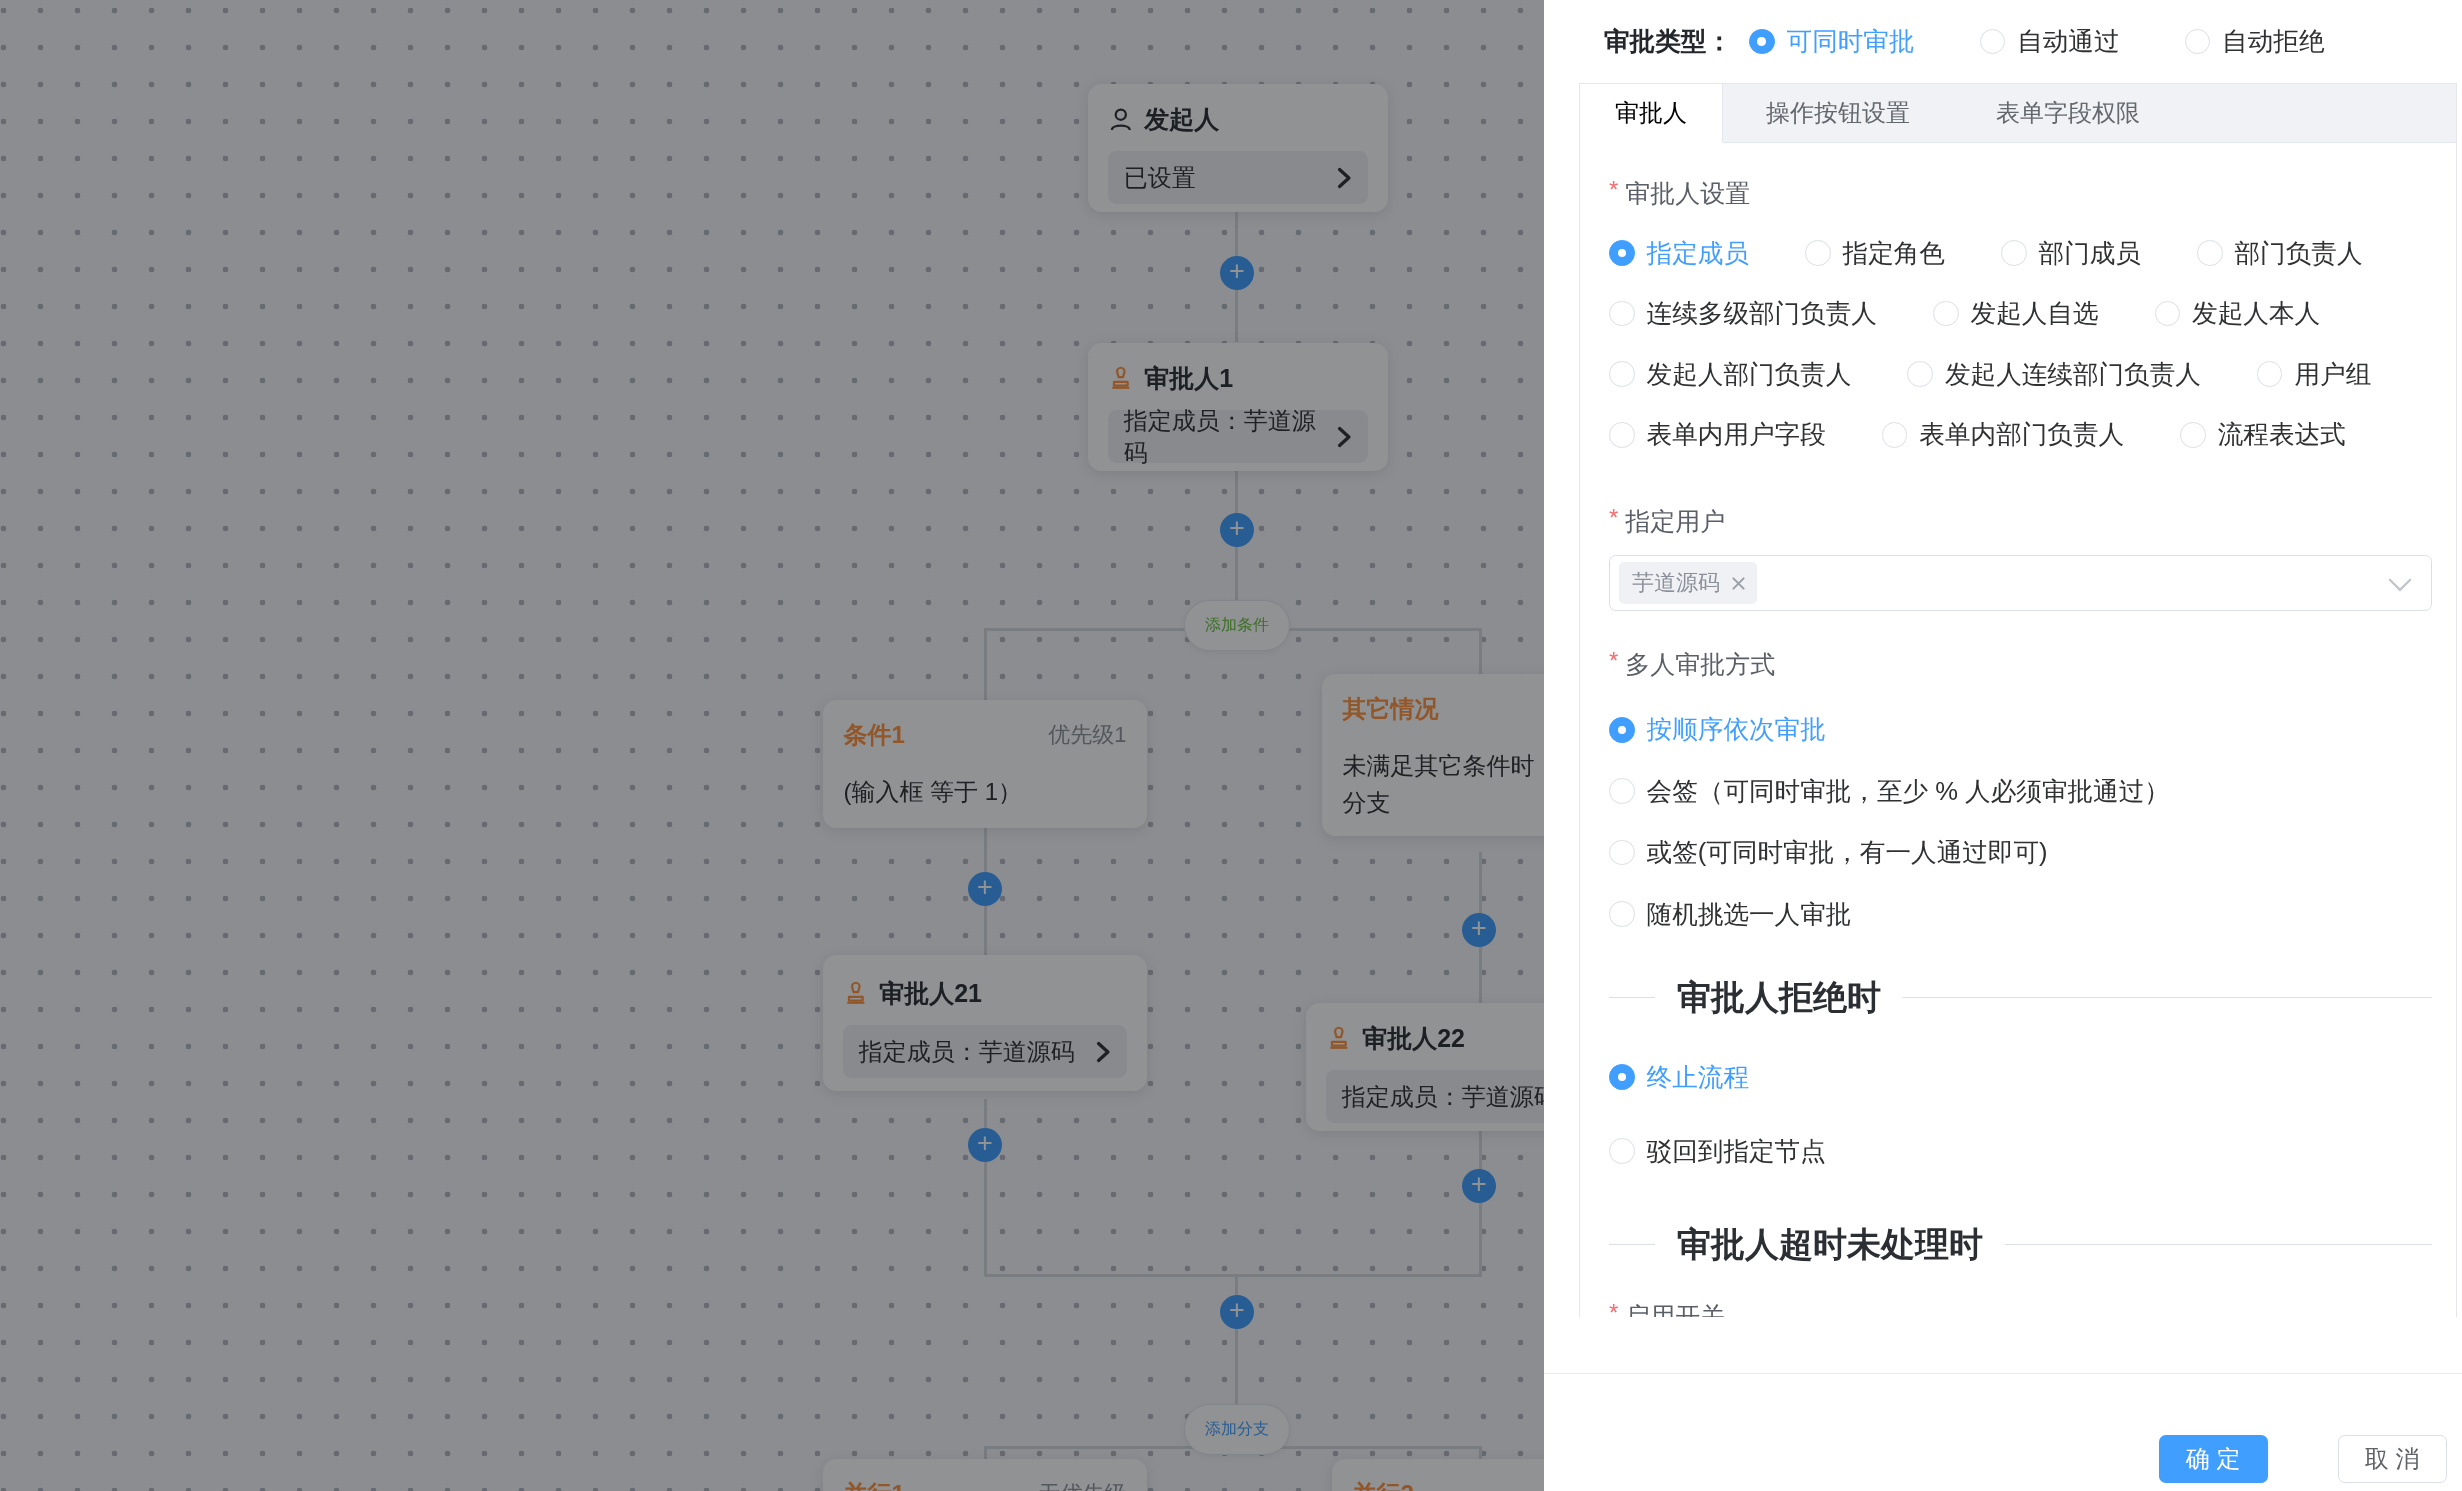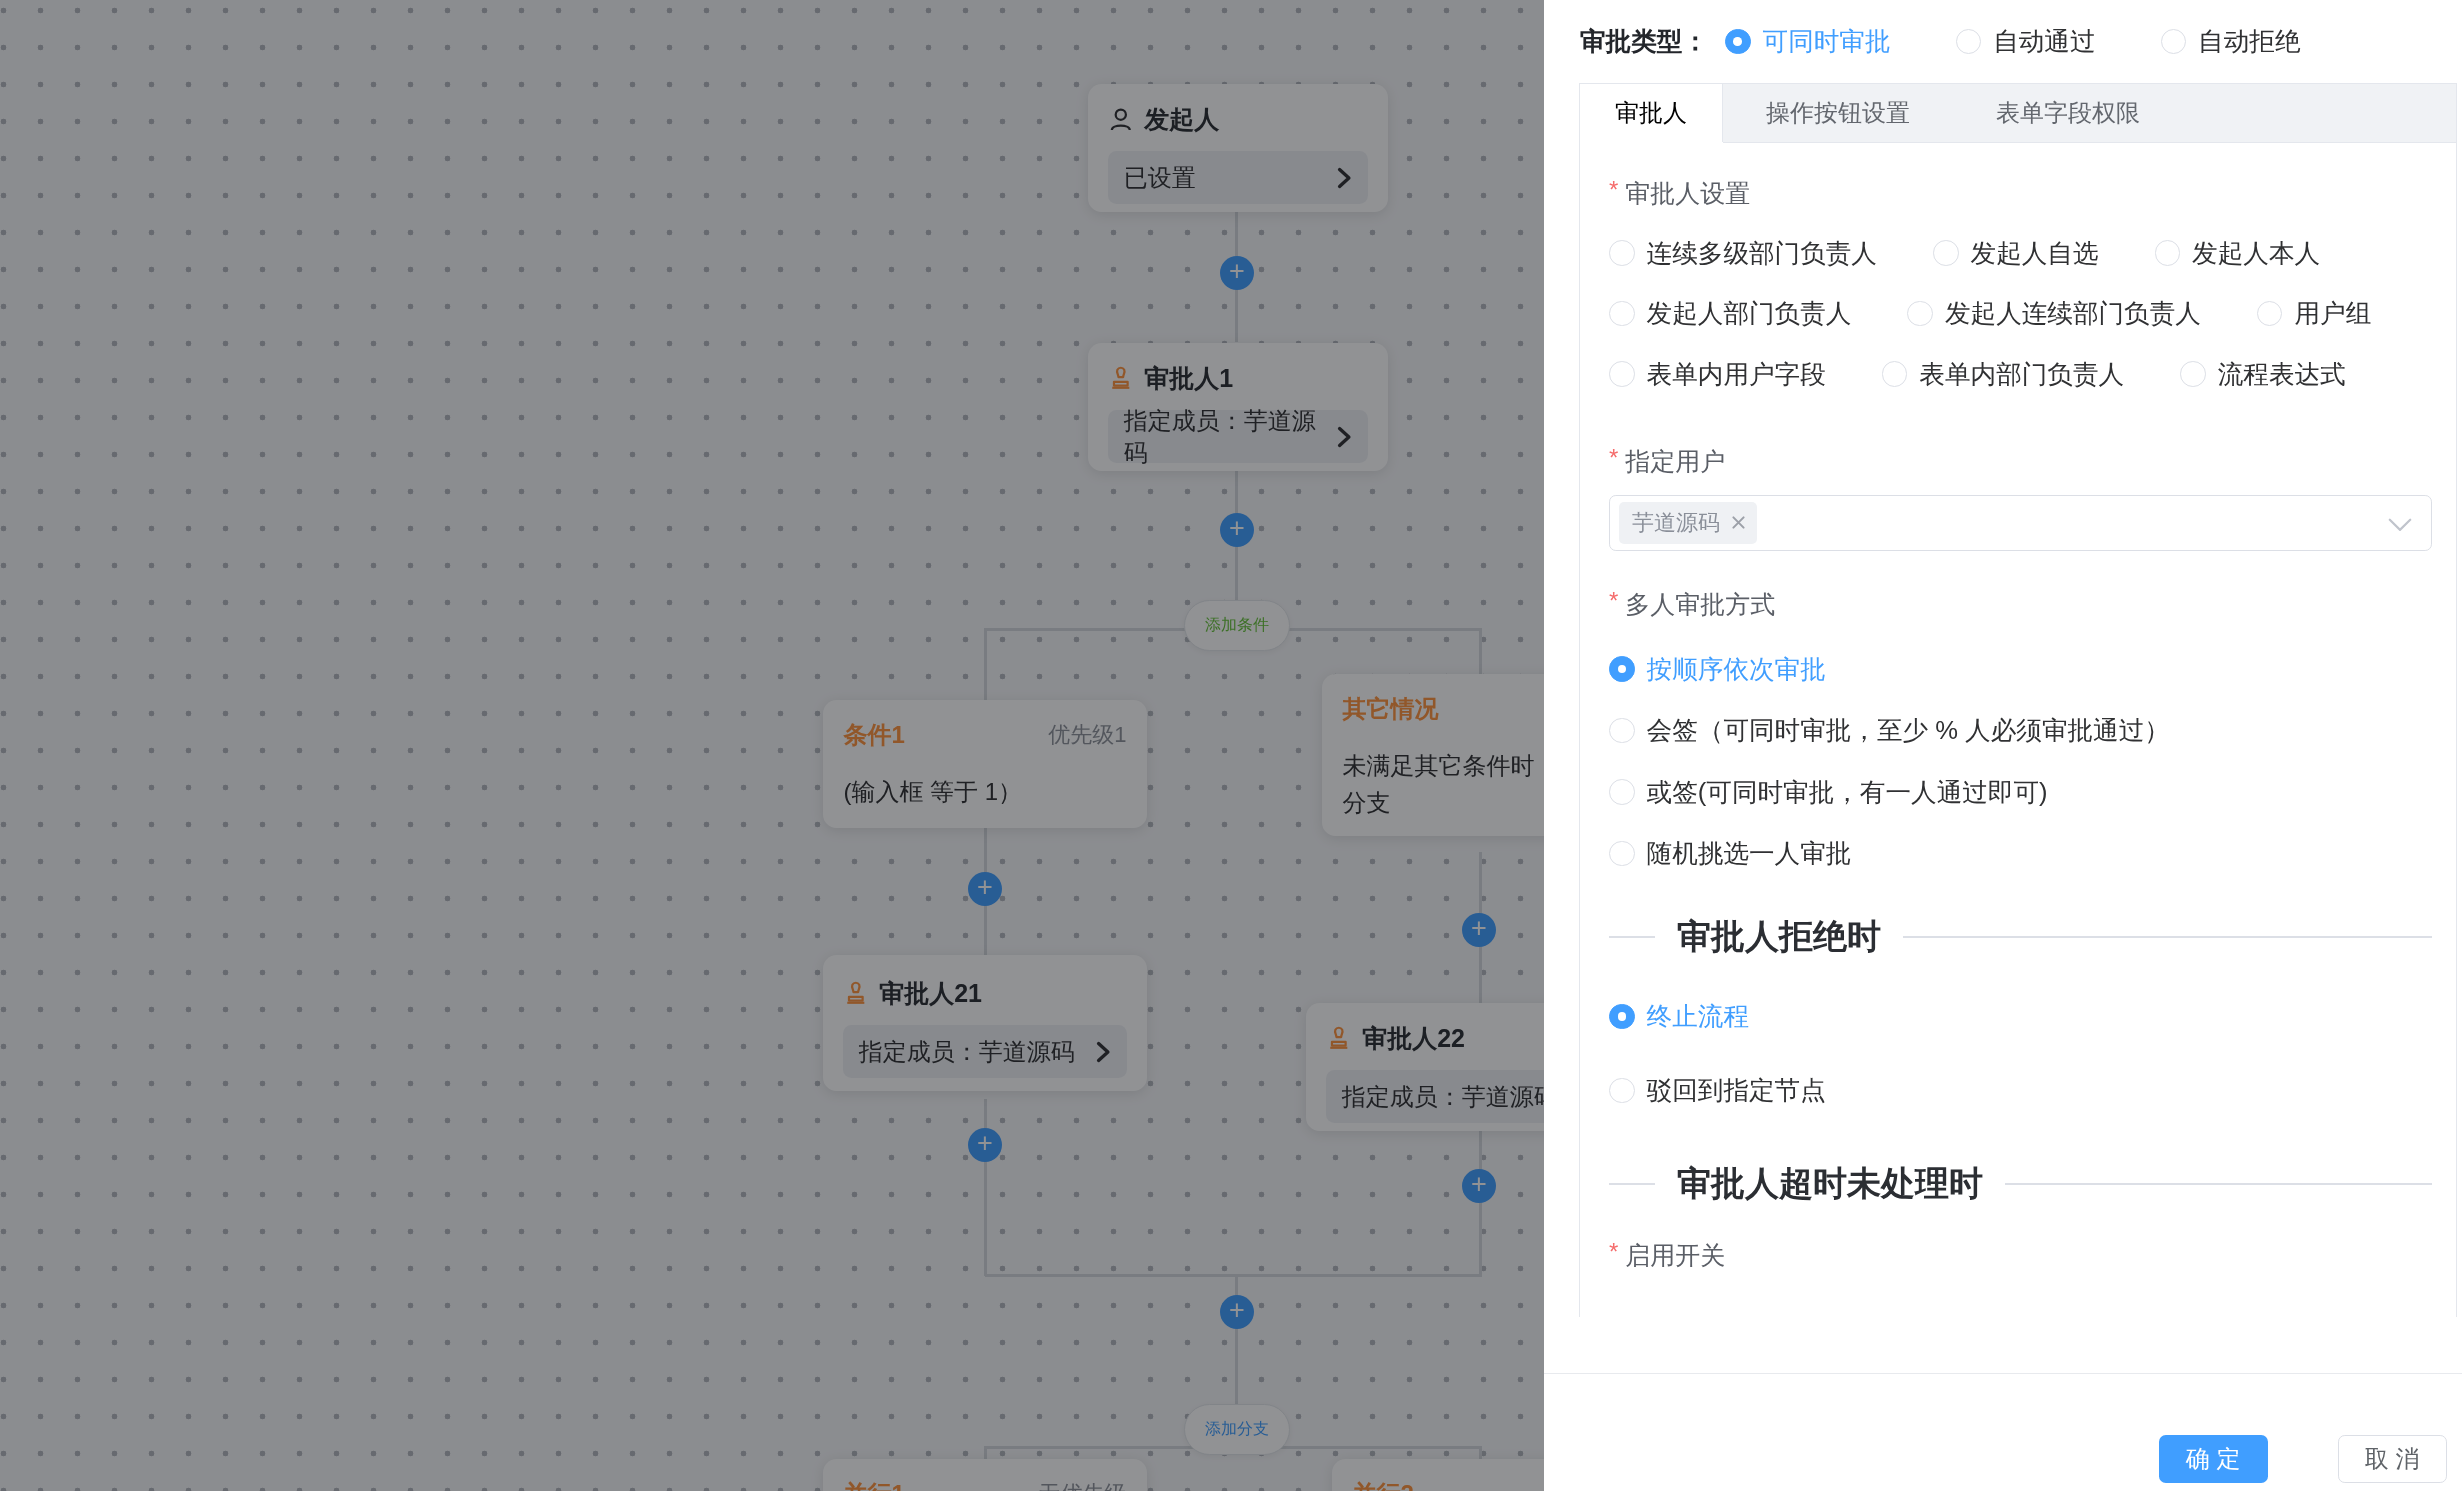--- a/index.html
+++ b/index.html
@@ -26,21 +26,21 @@
   .cond-body { margin-top:22px; font-size:24px; color:#303133; line-height:1.55; }
   .pill { position:absolute; width:106px; height:51px; background:#fff; border:1.7px solid #e2e6ea;
     border-radius:25.6px; display:flex; align-items:center; justify-content:center; font-size:16px;
     z-index:3; box-shadow:0 1.7px 6.8px rgba(0,0,0,.06); cursor:pointer; }
   .pill.green { color:#67c23a; }
   .pill.blue  { color:#409eff; }
   .dim { position:absolute; left:0; top:0; width:1544px; height:1491px; background:rgba(10,13,18,.45); z-index:5; }
 
   
   .drawer { position:absolute; left:1544px; top:0; width:918px; height:1491px; background:#fff; z-index:10; }
-  .type-row { height:83px; display:flex; align-items:center; padding-left:36px; font-size:25.6px; }
+  .type-row { height:83px; display:flex; align-items:center; padding-left:60px; font-size:25.6px; }
   .type-label { font-weight:600; color:#23262b; margin-right:17px; }
   .tr-opt { display:flex; align-items:center; margin-right:65px; cursor:pointer; }
   .radio { width:25.6px; height:25.6px; border-radius:50%; border:1.7px solid #dcdfe6; background:#fff;
     position:relative; flex:0 0 auto; }
   .radio.on { background:#409eff; border-color:#409eff; }
   .radio.on::after { content:""; position:absolute; left:50%; top:50%; width:8.5px; height:8.5px;
     margin:-4.3px 0 0 -4.3px; border-radius:50%; background:#fff; }
   .opt-text { margin-left:12px; font-size:25.6px; color:#303133; }
   .opt-text.sel { color:#409eff; }
 
@@ -259,20 +259,38 @@
         <div class="tab rest">表单字段权限</div>
       </div>
 
       <div class="content">
 
         <div class="form-label">
           <span class="star">*</span>
           <span>审批人设置</span>
         </div>
 
+        <div class="radio-row">
+          <span class="opt">
+            <span class="radio on"></span>
+            <span class="opt-text sel">指定成员</span>
+          </span>
+          <span class="opt">
+            <span class="radio"></span>
+            <span class="opt-text">指定角色</span>
+          </span>
+          <span class="opt">
+            <span class="radio"></span>
+            <span class="opt-text">部门成员</span>
+          </span>
+          <span class="opt">
+            <span class="radio"></span>
+            <span class="opt-text">部门负责人</span>
+          </span>
+        </div>
 
         <div class="radio-row">
           <span class="opt">
             <span class="radio"></span>
             <span class="opt-text">连续多级部门负责人</span>
           </span>
           <span class="opt">
             <span class="radio"></span>
             <span class="opt-text">发起人自选</span>
           </span>

